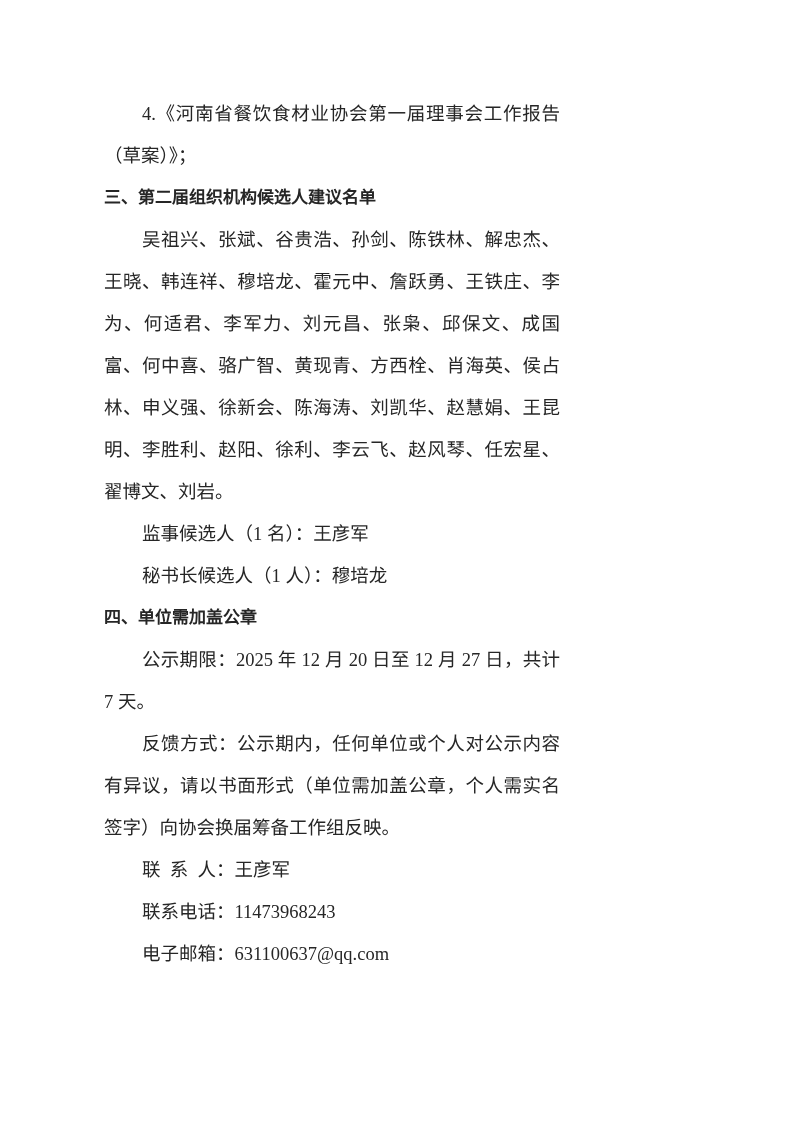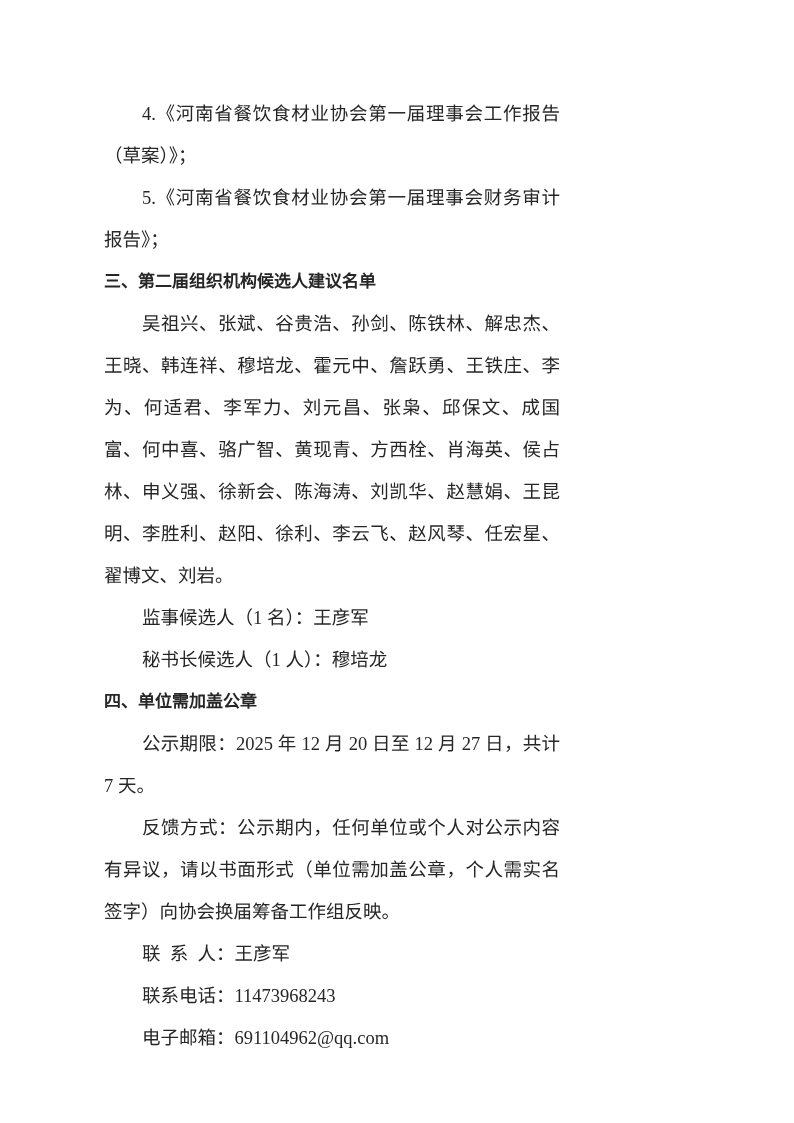--- a/index.html
+++ b/index.html
@@ -34,26 +34,25 @@
     font-size: 17px;
     text-align: left;
     text-indent: 0;
   }
 </style>
 </head>
 <body>
 
 <div class="page">
   <p class="ind">4.《河南省餐饮食材业协会第一届理事会工作报告（草案）》；</p>
-  <p class="ind">5.《河南省餐饮食材业协会第一届理事会财务审计报告》；</p>
 
   <p class="heading">三、第二届组织机构候选人建议名单</p>
   <p class="ind">吴祖兴、张斌、谷贵浩、孙剑、陈铁林、解忠杰、王晓、韩连祥、穆培龙、霍元中、詹跃勇、王铁庄、李为、何适君、李军力、刘元昌、张枭、邱保文、成国富、何中喜、骆广智、黄现青、方西栓、肖海英、侯占林、申义强、徐新会、陈海涛、刘凯华、赵慧娟、王昆明、李胜利、赵阳、徐利、李云飞、赵风琴、任宏星、翟博文、刘岩。</p>
   <p class="ind">监事候选人（1 名）：王彦军</p>
   <p class="ind">秘书长候选人（1 人）：穆培龙</p>
 
   <p class="heading">四、单位需加盖公章</p>
   <p class="ind">公示期限：2025 年 12 月 20 日至 12 月 27 日，共计 7 天。</p>
   <p class="ind">反馈方式：公示期内，任何单位或个人对公示内容有异议，请以书面形式（单位需加盖公章，个人需实名签字）向协会换届筹备工作组反映。</p>
   <p class="ind">联 系 人：王彦军</p>
   <p class="ind">联系电话：11473968243</p>
-  <p class="ind">电子邮箱：691104962@qq.com</p>
+  <p class="ind">电子邮箱：631100637@qq.com</p>
 </div>
 
 </body></html>

